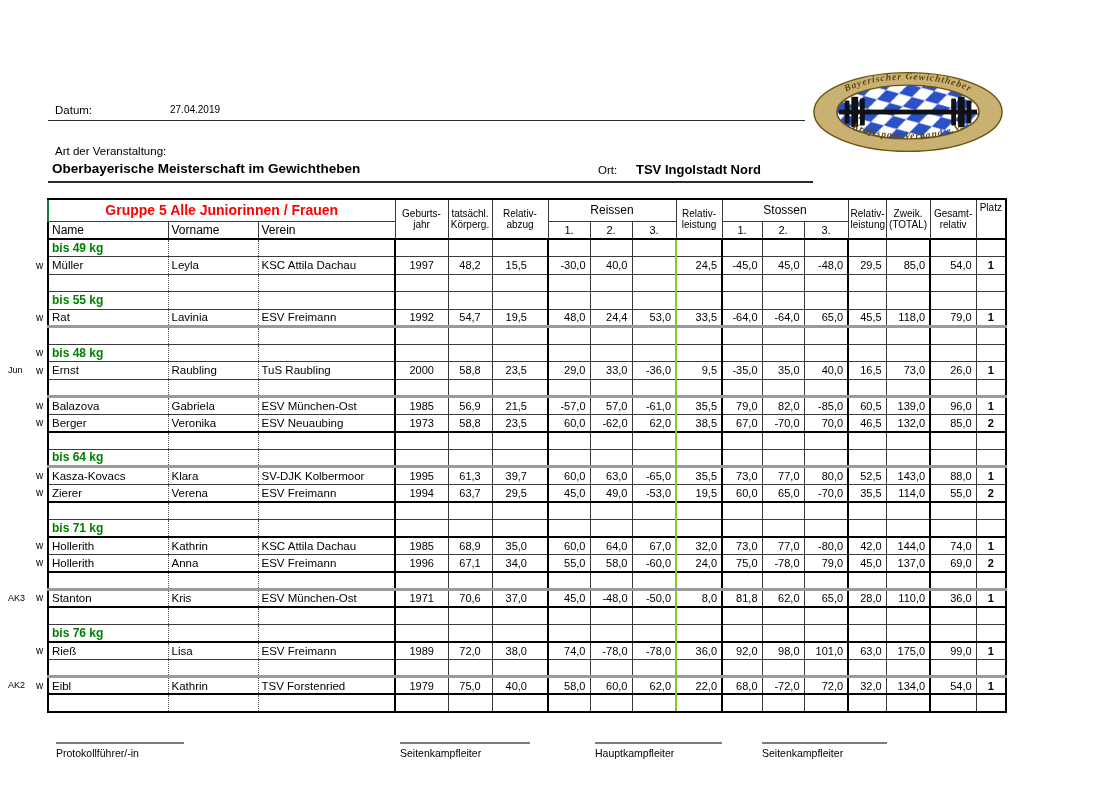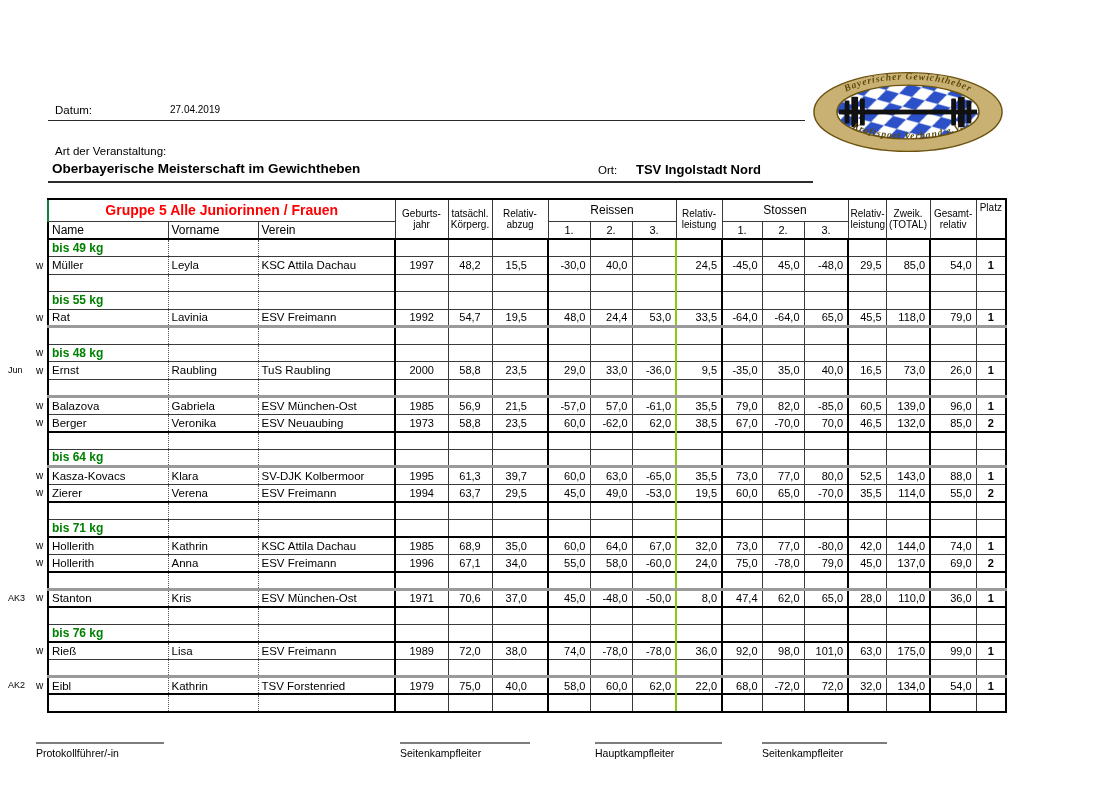--- a/index.html
+++ b/index.html
@@ -68,21 +68,21 @@
   tbody tr:nth-child(6) td,tbody tr:nth-child(10) td,tbody tr:nth-child(14) td,
   tbody tr:nth-child(21) td,tbody tr:nth-child(26) td{border-top:3px solid var(--separator-gray,#999);}
   tbody tr:nth-child(12) td,tbody tr:nth-child(16) td,tbody tr:nth-child(18) td,
   tbody tr:nth-child(20) td,tbody tr:nth-child(22) td,tbody tr:nth-child(24) td,
   tbody tr:nth-child(27) td{border-top:2px solid #000;}
 
   
   .sig{position:absolute;top:742px;}
   .sig .sig-line{height:2px;background:#7d7d7d;}
   .sig .sig-label{font-size:10.5px;margin-top:3px;}
-  .sig1{left:36px;width:128px;}
+  .sig1{left:56px;width:128px;}
   .sig2{left:400px;width:130px;}
   .sig3{left:595px;width:127px;}
   .sig4{left:762px;width:125px;}
 </style>
 </head>
 <body>
 
 <div class="page">
 
   <span class="datum-label">Datum:</span>
@@ -624,21 +624,21 @@
             <td class="c-name">Stanton</td>
             <td class="c-vorname">Kris</td>
             <td class="c-verein">ESV München-Ost</td>
             <td class="c-jahr">1971</td>
             <td class="c-kg">70,6</td>
             <td class="c-abzug">37,0</td>
             <td class="c-r1">45,0</td>
             <td class="c-r2">-48,0</td>
             <td class="c-r3">-50,0</td>
             <td class="c-rel1">8,0</td>
-            <td class="c-s1">47,4</td>
+            <td class="c-s1">81,8</td>
             <td class="c-s2">62,0</td>
             <td class="c-s3">65,0</td>
             <td class="c-rel2">28,0</td>
             <td class="c-total">110,0</td>
             <td class="c-gesamt">36,0</td>
             <td class="c-platz">1</td>
           </tr>
           <tr>
             <td class="gut gut-ak"></td>
             <td class="gut gut-w"></td>

